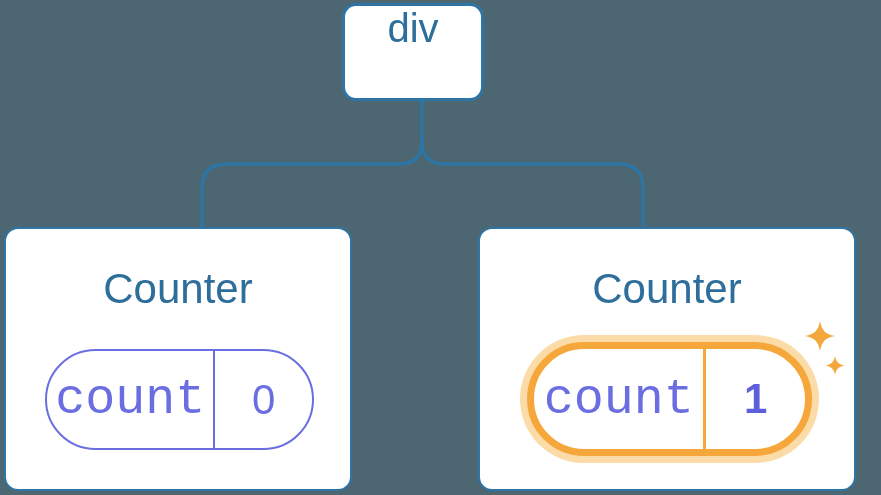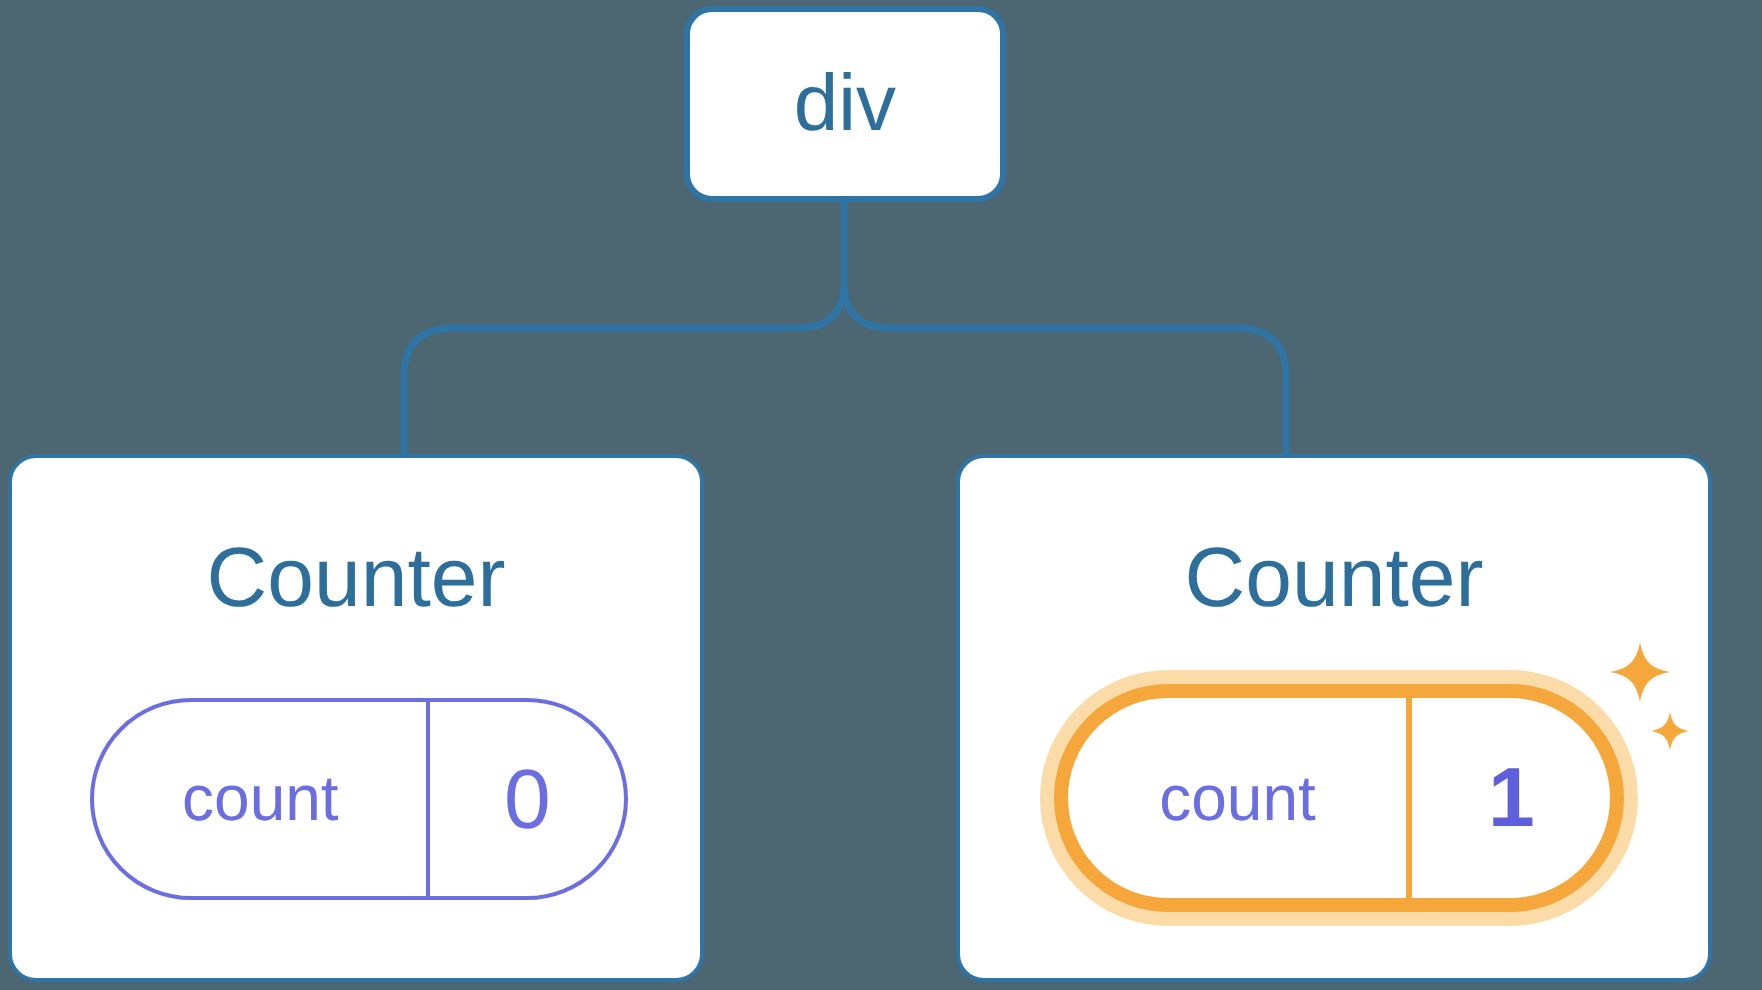--- a/index.html
+++ b/index.html
@@ -33,26 +33,25 @@
   }
   .connectors path {
     fill: none;
     stroke: var(--accent-blue);
     stroke-width: 3.5;
     stroke-linecap: round;
   }
   .node-root {
     position: absolute;
     left: 342px; top: 3px;
-    width: 161px; height: 98px;
+    width: 142px; height: 98px;
     background: var(--card-bg);
     border: 3px solid var(--accent-blue);
     border-radius: 14px;
     display: flex;
-    align-items: center;
     justify-content: center;
     font-size: 40px;
     color: var(--text-blue);
   }
   .card {
     position: absolute;
     top: 227px;
     height: 264px;
     background: var(--card-bg);
     border: 2px solid var(--accent-blue);
@@ -86,22 +85,23 @@
     left: 47px; top: 113px;
     width: 285px; height: 114px;
     border: 7px solid var(--accent-orange);
     box-shadow: 0 0 0 7px var(--orange-glow);
   }
   .pill-key {
     flex: 1.72;
     display: flex;
     align-items: center;
     justify-content: center;
-    font-size: 32px;
+    font-size: 50px;
     color: var(--accent-purple);
+    font-family: Liberation Mono, monospace;
   }
   .pill-value {
     flex: 1;
     display: flex;
     align-items: center;
     justify-content: center;
     font-size: 42px;
     color: var(--accent-purple);
   }
   .pill-plain .pill-value { border-left: 2px solid var(--accent-purple); }

